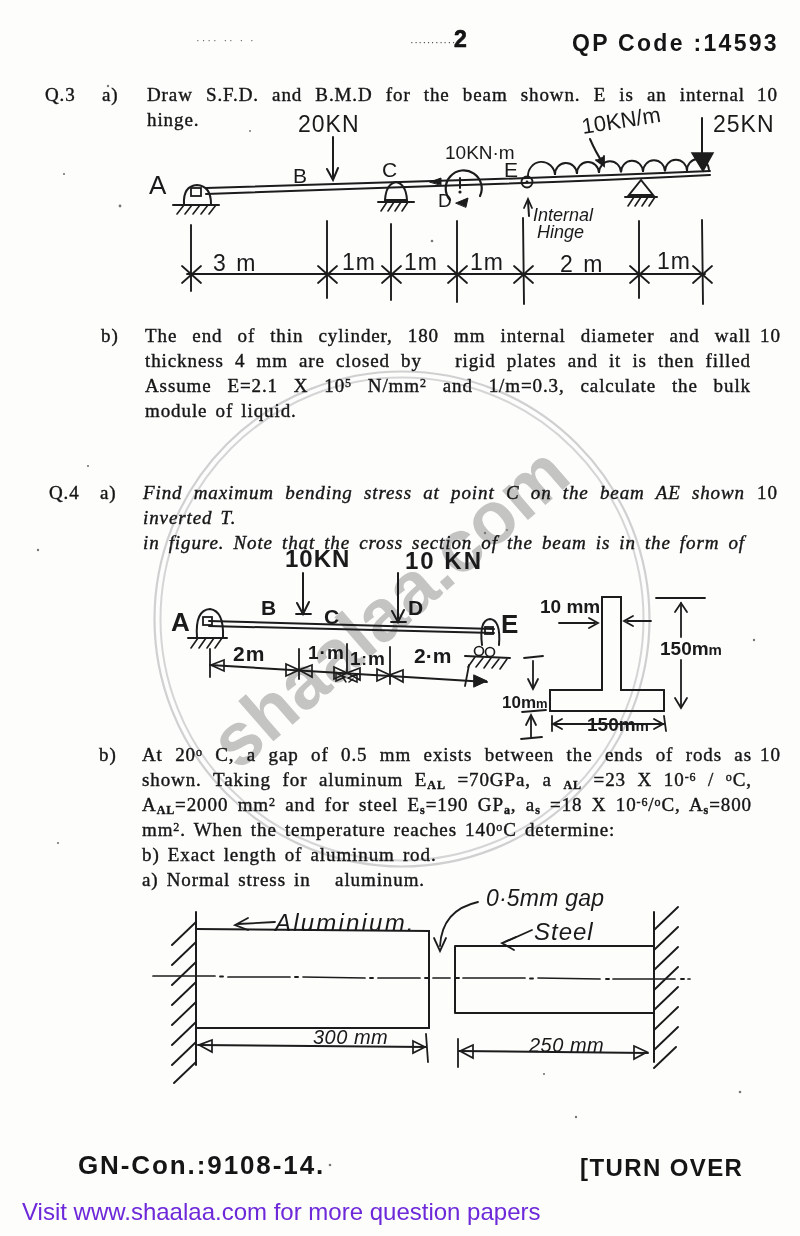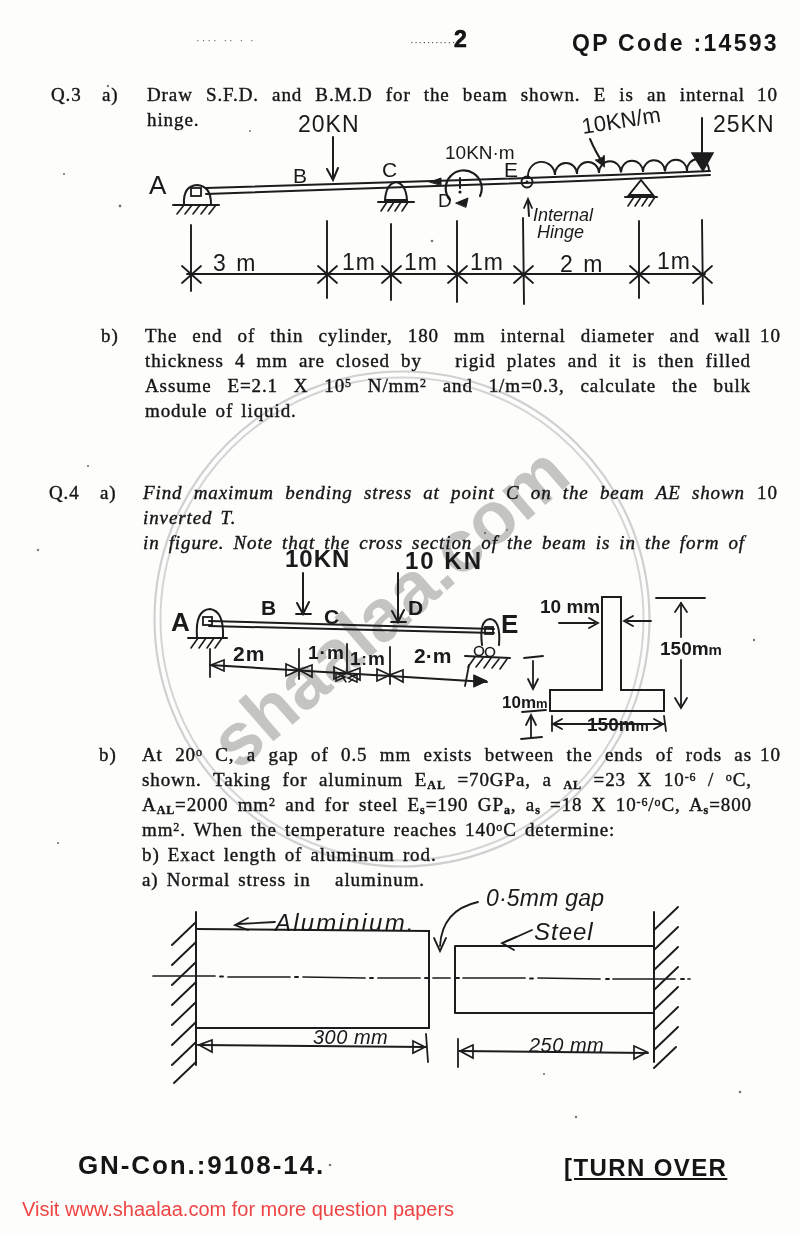--- a/index.html
+++ b/index.html
@@ -44,21 +44,21 @@
     <circle cx="544" cy="1074" r="1.1"></circle>
       <circle cx="754" cy="640" r="1.2"></circle>
   </g>
 </svg>
 
 <div class="abs" style="left:196px;top:34px;color:#555;font-size:11px;letter-spacing:2px;">···· ·· · ·</div>
 <div class="abs" style="left:410px;top:36px;color:#333;font-size:11px;letter-spacing:0.5px;">···········</div>
 <div class="abs bsans" style="left:454px;top:26px;font-size:23px;-webkit-text-stroke:0.6px #000;">2</div>
 <div class="abs bsans" style="left:572px;top:30px;font-size:23px;letter-spacing:2.3px;">QP Code :14593</div>
 
-<div class="abs body-text" style="left:51px;top:82px;font-family:Liberation Serif, serif;">Q.3</div>
+<div class="abs body-text" style="left:45px;top:82px;font-family:Liberation Serif, serif;">Q.3</div>
 <div class="abs body-text" style="left:102px;top:82px;">a)</div>
 <div class="abs body-text" style="left:757px;top:82px;">10</div>
 <div class="abs body-text" style="left:147px;top:82px;width:598px;">
   <div class="line just">Draw S.F.D. and B.M.D for the beam shown. E is an internal</div>
   <div class="line">hinge.</div>
 </div>
 
 <div class="abs" style="left:135px;top:108px;">
 <svg width="660" height="200" id="diag1" fill="none" stroke="#1c1c1c" stroke-width="2" stroke-linecap="round">
 
@@ -310,14 +310,14 @@
 
   <path d="M338,161 L338,189" stroke-width="1.8"></path>
   <path d="M339,173 L528,175" stroke-width="1.9"></path>
   <path d="M353,167 L340,173 L353,180 Z" stroke-width="1.7"></path>
   <path d="M514,168 L527,174 L514,181 Z" stroke-width="1.7"></path>
   <text x="409" y="174" font-size="20" stroke="none" fill="#1c1c1c" font-style="italic" letter-spacing="0.5">250 mm</text>
 </svg>
 </div>
 
 <div class="abs bsans" style="left:78px;top:1150px;font-size:26px;letter-spacing:1.9px;">GN-Con.:9108-14.</div>
-<div class="abs bsans" style="left:564px;top:1154px;font-size:24px;letter-spacing:1.4px;text-decoration:underline;">[TURN OVER</div>
-<div class="abs" style="left:22px;top:1198px;font-family:'Liberation Sans',sans-serif;font-size:20px;color:#ef4444;">Visit www.shaalaa.com for more question papers</div>
+<div class="abs bsans" style="left:580px;top:1154px;font-size:24px;letter-spacing:1.4px;">[TURN OVER</div>
+<div class="abs" style="left:22px;top:1198px;font-family:'Liberation Sans',sans-serif;font-size:24px;color:#6d28d9;">Visit www.shaalaa.com for more question papers</div>
 
 </body></html>

